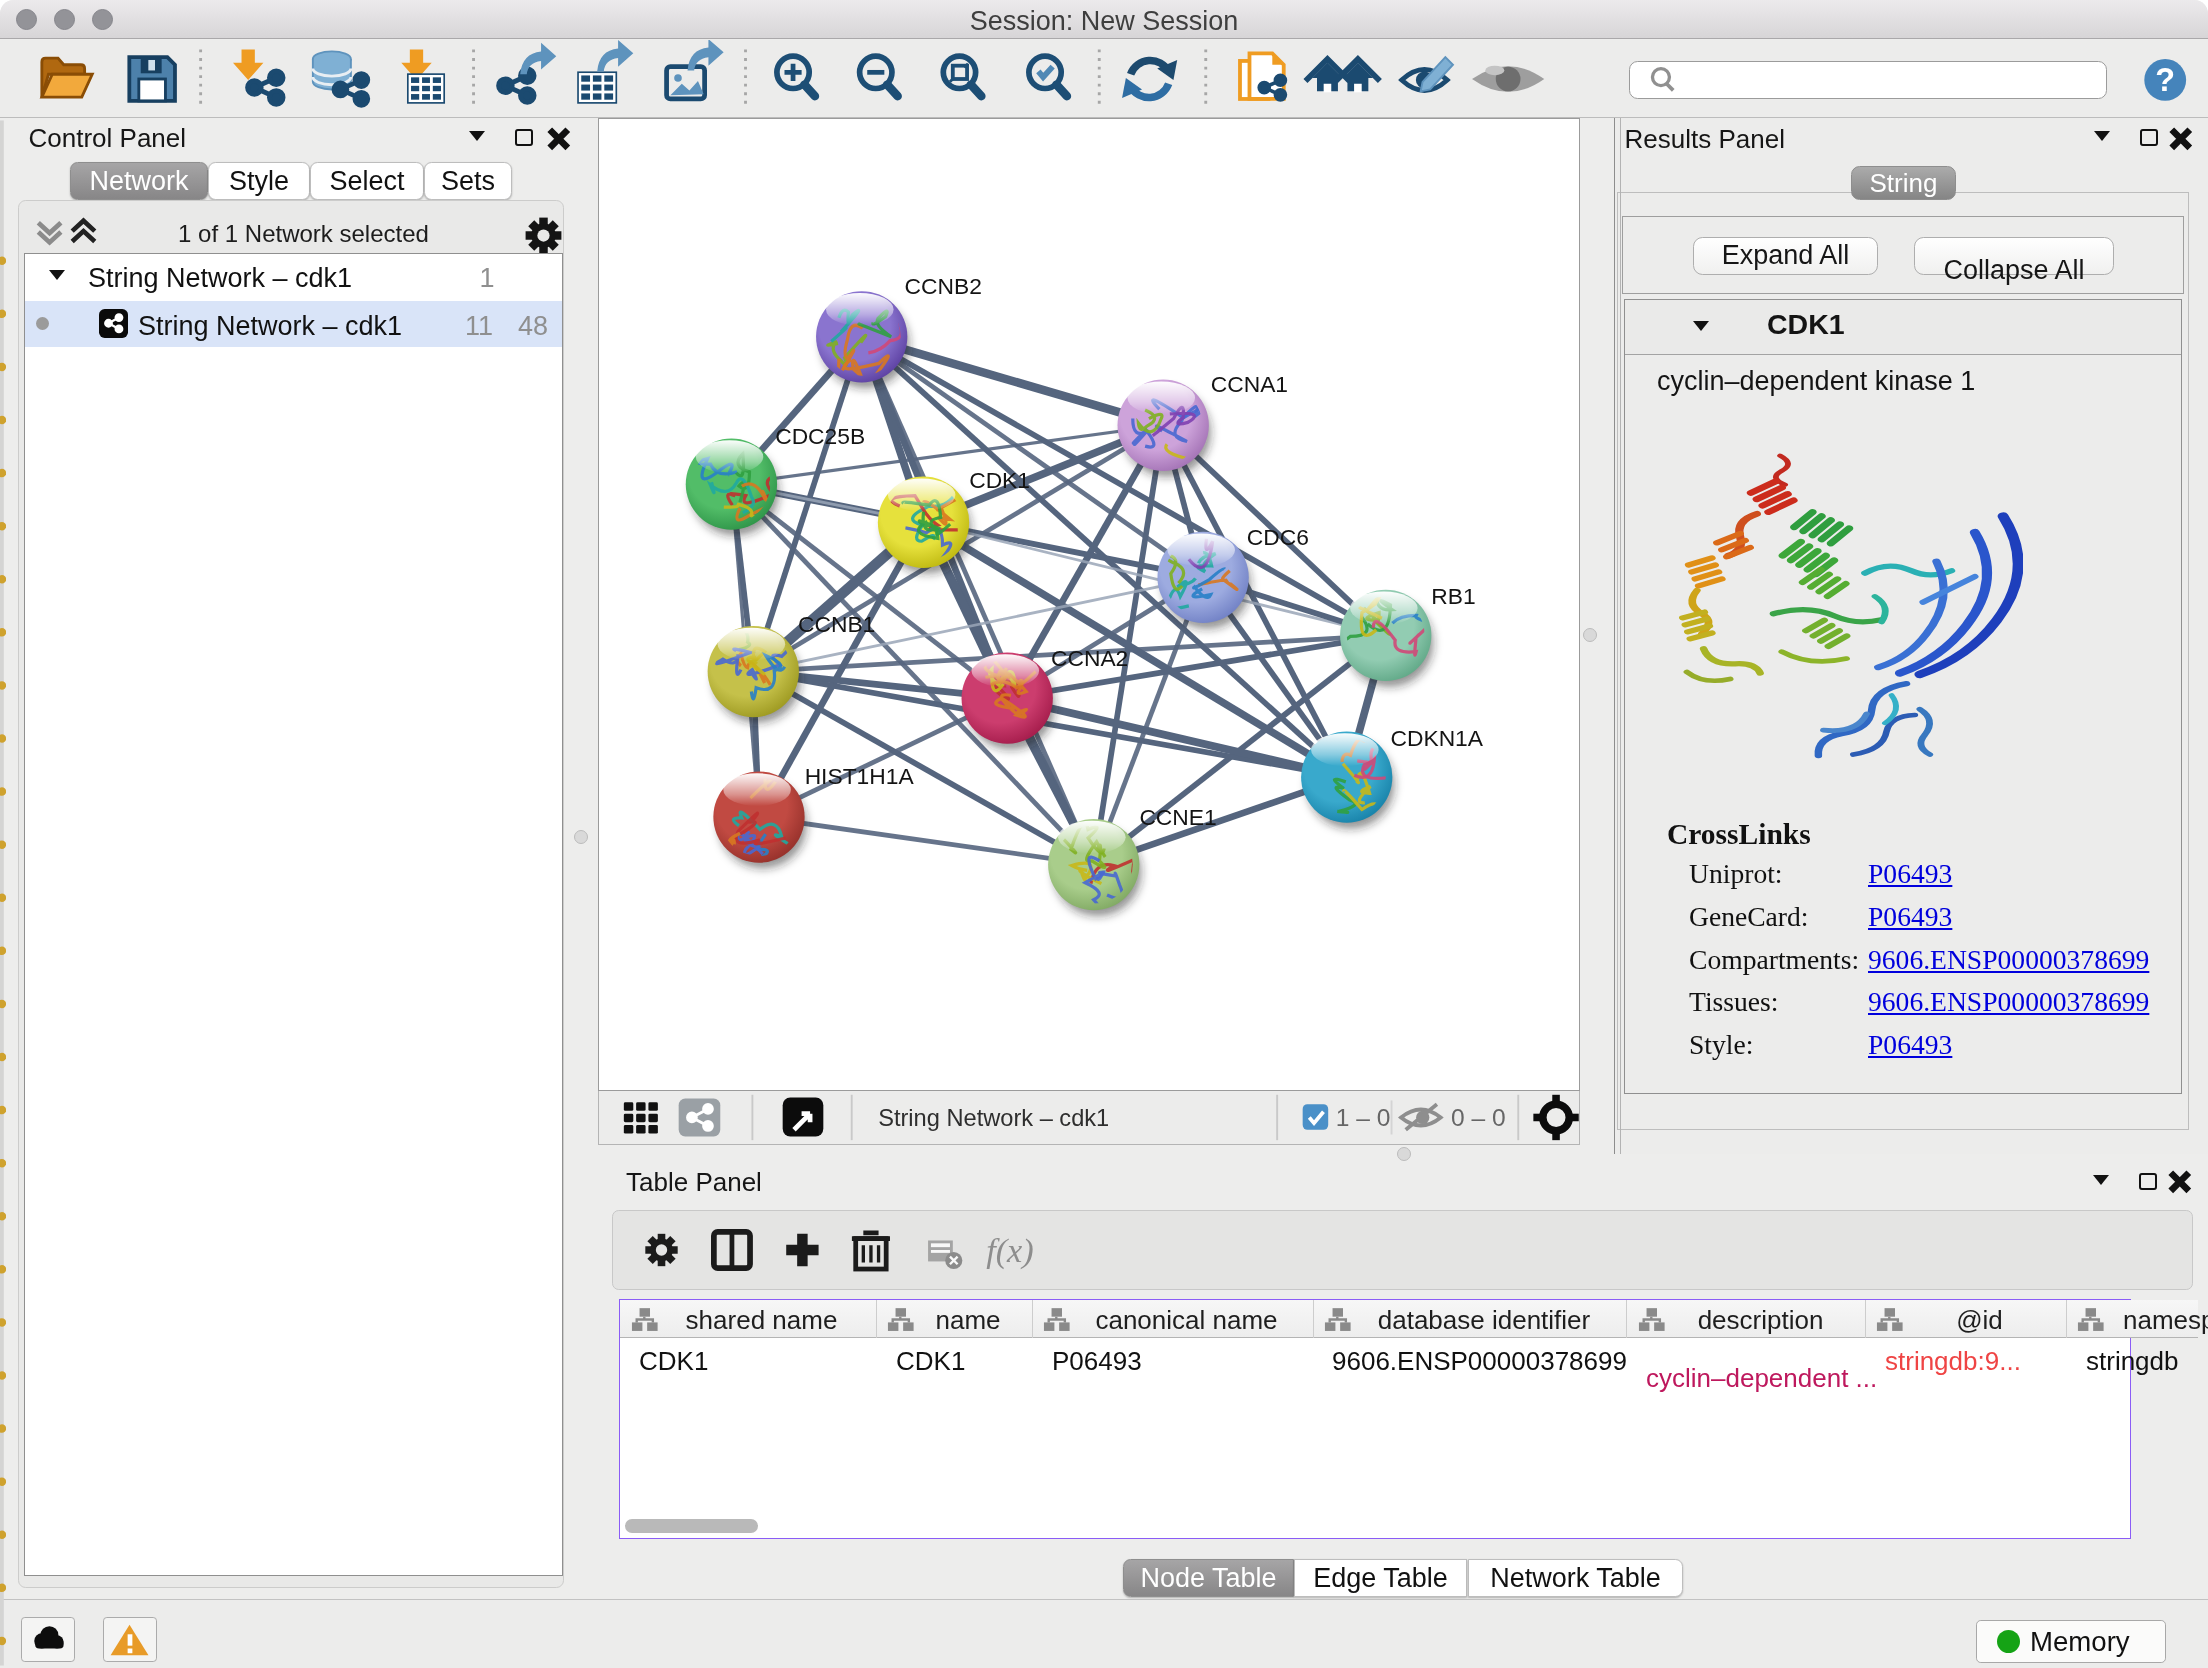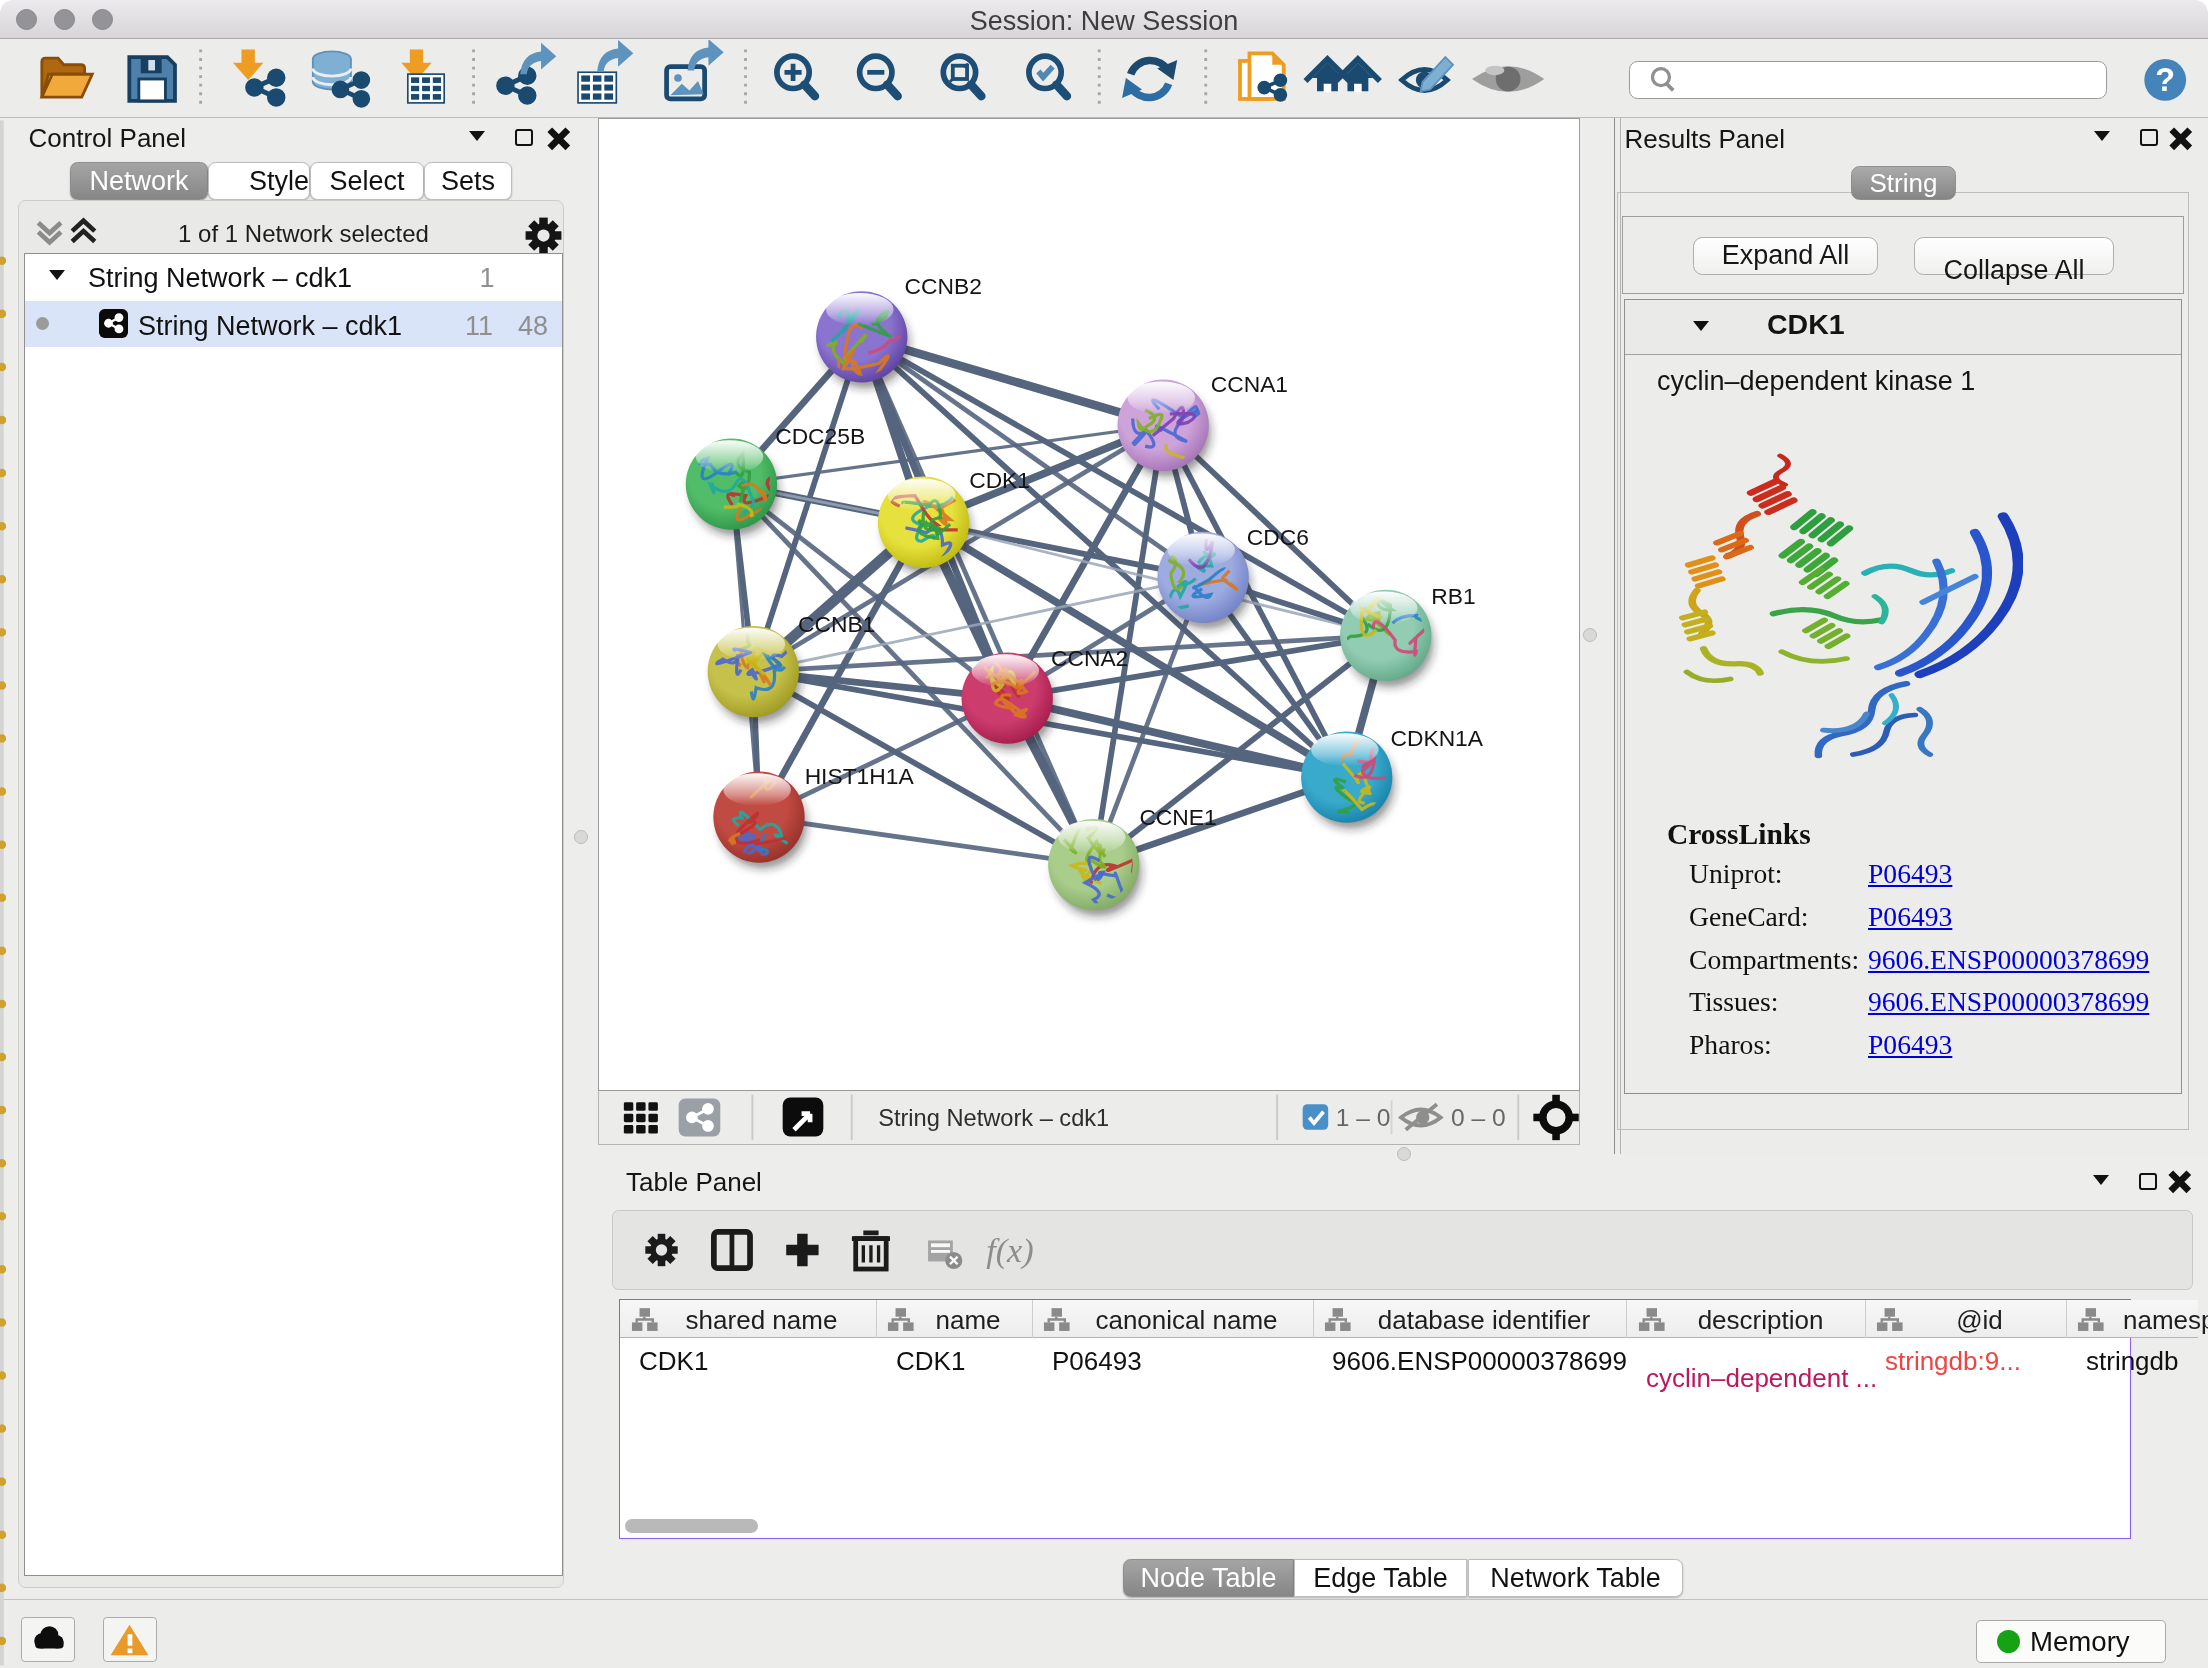--- a/index.html
+++ b/index.html
@@ -162,21 +162,21 @@
   <div id="controlpanel">
  <div class="abs ptitle" style="left:28.5px;top:123px;">Control Panel</div>
  <div class="abs tri-down" style="left:469px;top:131px;"></div>
  <div class="abs maxbox" style="left:515px;top:129px;"></div>
  <svg class="abs" width="28.5" height="28.5" style="left:545px;top:125px;" viewBox="0 0 30 30">
         <path d="M5 5 L24 24 M24 5 L5 24" stroke="#111" stroke-width="7"></path>
       </svg>
  <div class="tab sel" style="left:70px;top:162px;width:138px;">
         <span>Network</span>
       </div>
- <div class="tab" style="left:208px;top:162px;width:102px;text-align:right;">
+ <div class="tab" style="left:208px;top:162px;width:102px;">
         <span>Style</span>
       </div>
  <div class="tab" style="left:310px;top:162px;width:114px;">
         <span>Select</span>
       </div>
  <div class="tab" style="left:424px;top:162px;width:88px;">
         <span>Sets</span>
       </div>
  <div class="abs" style="left:18px;top:200px;width:546px;height:1388px;background:#e9e9e8;border:1px solid #cccccb;border-radius:7.6px;"></div>
  <svg class="abs" width="114" height="32" style="left:34px;top:217px;" viewBox="0 0 120 34">
@@ -576,21 +576,21 @@
  <div class="abs" style="left:8.6px;top:181px;width:558px;height:795px;border:1px solid #8f8f8f;"></div>
  <div class="abs" style="left:9.5px;top:182px;width:556px;height:55px;border-bottom:1px solid #a3a3a3;background:#eaeae9;"></div>
  <div class="abs tri-down" style="left:78px;top:203px;"></div>
  <div class="abs" style="left:152px;top:190px;font-size:28.5px;font-weight:bold;color:#141414;">CDK1</div>
  <div class="abs" style="left:42px;top:248px;font-size:27px;color:#141414;">cyclin–dependent kinase 1</div>
  <div class="abs" style="left:52px;top:700px;font-size:29.5px;font-weight:bold;color:#111;font-family:'Liberation Serif',serif;">CrossLinks</div>
  <div class="abs xl" style="top:740px;"><span class="xlab">Uniprot:</span><span class="xval"><u>P06493</u></span></div>
  <div class="abs xl" style="top:783px;"><span class="xlab">GeneCard:</span><span class="xval"><u>P06493</u></span></div>
  <div class="abs xl" style="top:826px;"><span class="xlab">Compartments:</span><span class="xval"><u>9606.ENSP00000378699</u></span></div>
  <div class="abs xl" style="top:868px;"><span class="xlab">Tissues:</span><span class="xval"><u>9606.ENSP00000378699</u></span></div>
- <div class="abs xl" style="top:911px;"><span class="xlab">Pharos:</span><span class="xval"><u>P06493</u></span></div>
+ <div class="abs xl" style="top:911px;"><span class="xlab">Style:</span><span class="xval"><u>P06493</u></span></div>
 </div>
     <svg width="366" height="314" viewBox="0 0 440 540" preserveAspectRatio="none" style="position:absolute;left:1657px;top:451px;overflow:hidden;">
       <g fill="none" stroke-linecap="round">
         <path d="M148 8 q18 14 2 26 q-16 12 4 24" stroke="#c22a20" stroke-width="7"></path>
         <line x1="113" y1="72" x2="143" y2="52" stroke="#cc2c1c" stroke-width="10" stroke-linecap="round"></line>
         <line x1="120" y1="83" x2="150" y2="63" stroke="#cc2c1c" stroke-width="10" stroke-linecap="round"></line>
         <line x1="127" y1="94" x2="157" y2="74" stroke="#cc2c1c" stroke-width="10" stroke-linecap="round"></line>
         <line x1="134" y1="105" x2="164" y2="85" stroke="#cc2c1c" stroke-width="10" stroke-linecap="round"></line>
         <path d="M120 108 q-26 12 -20 40 q5 22 -14 32" stroke="#cf4f1e" stroke-width="10"></path>
         <line x1="72" y1="158" x2="100" y2="142" stroke="#db6a18" stroke-width="9" stroke-linecap="round"></line>

